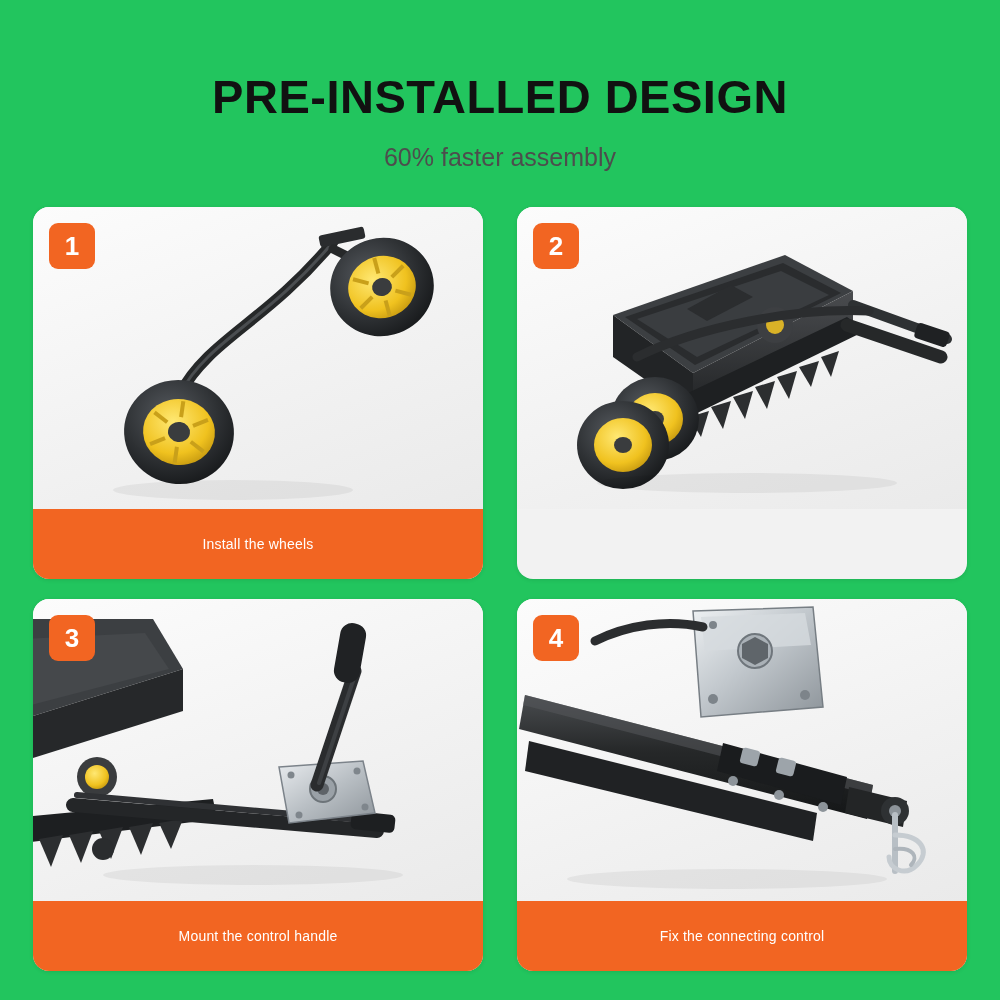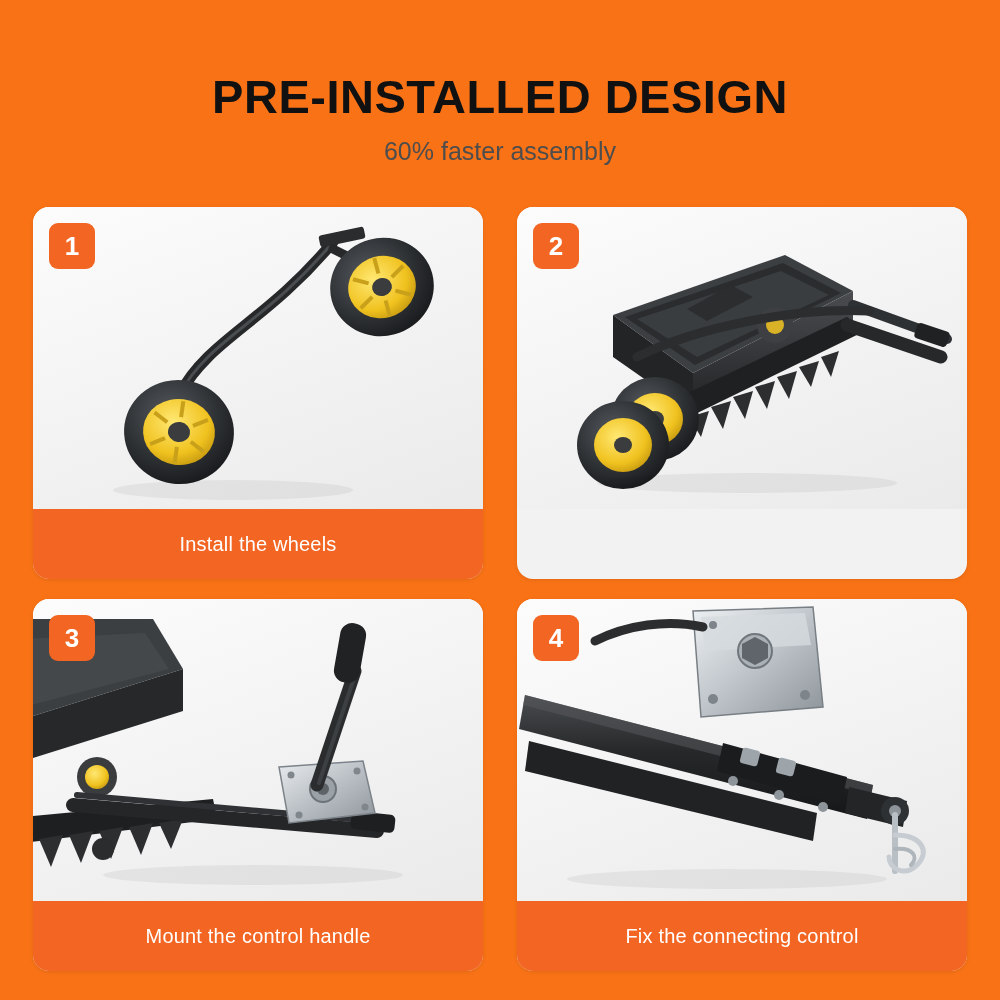--- a/index.html
+++ b/index.html
@@ -5,37 +5,37 @@
   * { box-sizing: border-box; margin: 0; padding: 0; }
   html, body {
     width: 1000px; height: 1000px;
     background: #ffffff;
     font-family: "Liberation Sans", sans-serif;
     overflow: hidden;
   }
   .page {
     position: relative;
     width: 1000px; height: 1000px;
-    background: #f97316;
+    background: #22c55e;
   }
 
   
   .header {
     padding-top: 72px;
     text-align: center;
   }
   .title {
     font-size: 47px;
     font-weight: bold;
     letter-spacing: 0.5px;
     color: #111111;
     line-height: 1.05;
   }
   .subtitle {
-    margin-top: 16px;
+    margin-top: 22px;
     font-size: 25px;
     color: #4d4d4d;
     font-weight: 400;
     text-align: center;
   }
 
   
   .grid {
     position: absolute;
     left: 33px;
@@ -66,21 +66,21 @@
     position: absolute;
     left: 0; right: 0; bottom: 0;
     height: 70px;
     background: #f26522;
     display: flex;
     align-items: center;
     justify-content: center;
   }
   .caption-text {
     color: #ffffff;
-    font-size: 20px;
+    font-size: 14px;
     font-weight: 400;
     letter-spacing: 0.2px;
   }
   .badge {
     position: absolute;
     left: 16px; top: 16px;
     width: 46px; height: 46px;
     background: #f26522;
     border-radius: 9px;
     color: #ffffff;

